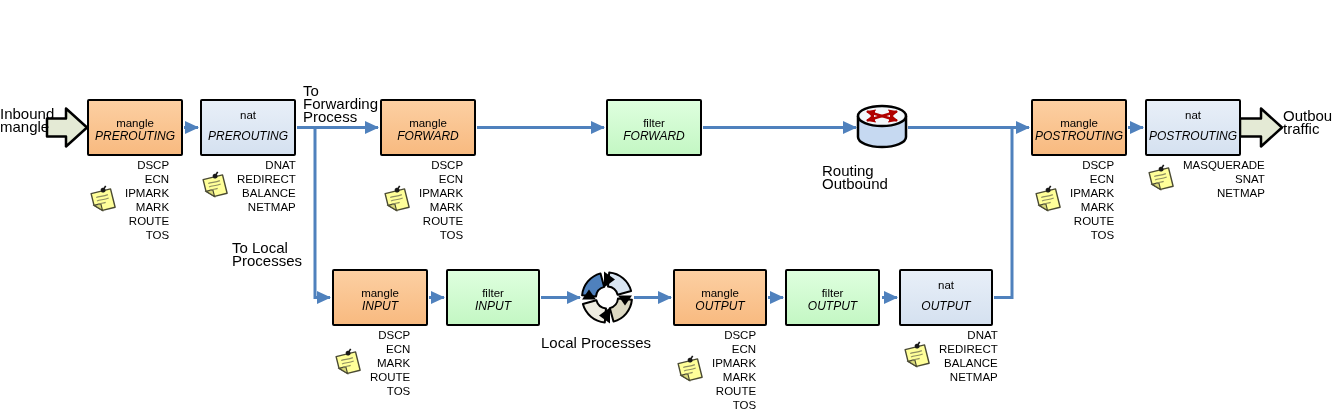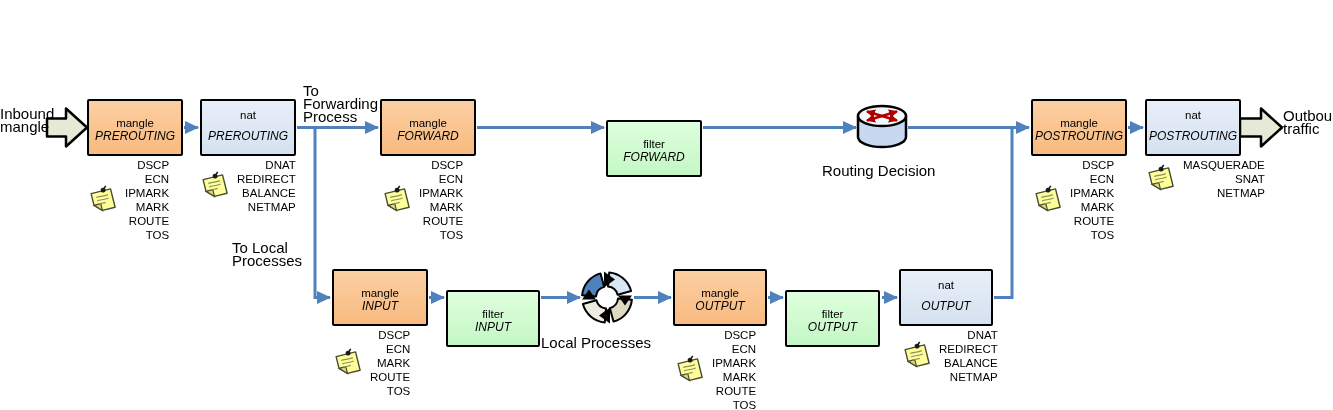--- a/index.html
+++ b/index.html
@@ -15,21 +15,21 @@
   .box {
     position:absolute; box-sizing:border-box;
     border:2.5px solid #000; border-radius:2px;
     display:flex; flex-direction:column; align-items:center; justify-content:flex-end;
     padding:9px 2px 11px;
   }
   .box .tbl { font-size:11.5px; }
   .box .chn { font-size:12px;font-style:italic; }
   .mangle { background:linear-gradient(#FCCFA2, #F8BA80); }
   .nat    { background:linear-gradient(#E8EFF8, #D5E1F0);gap:8px; }
-  .filter { background:linear-gradient(#DEFFDE, #C4F7C4);margin-top:21px; }
+  .filter { background:linear-gradient(#DEFFDE, #C4F7C4); }
   .flow-label {
     position:absolute; font-size:15px; line-height:13px;
     white-space:pre-line;
   }
   .note { position:absolute; display:flex; align-items:center; gap:5px;text-align:right; }
   .note-list { font-size:11.5px; line-height:14px; white-space:pre-line; }
   .note-icon { flex:0 0 auto; }
 </style>
 </head>
 <body>
@@ -101,21 +101,21 @@
   </svg>
 
   <div class="flow-label" style="left:0;top:107px;width:62px">Inbound
 mangle</div>
   <div class="flow-label" style="left:1283px;top:109px;width:50px">Outbound
 traffic</div>
   <div class="flow-label" style="left:303px;top:84px;width:80px">To Forwarding
 Process</div>
   <div class="flow-label" style="left:232px;top:241px;width:80px">To Local
 Processes</div>
-  <div class="flow-label" style="left:822px;top:164px;width:120px">Routing Decision</div>
+  <div class="flow-label" style="left:822px;top:164px;width:120px">Routing Outbound</div>
   <div class="flow-label" style="left:541px;top:336px;width:120px">Local Processes</div>
 
   <div class="box mangle" style="left:87px;top:99px;width:96px;height:57px">
     <span class="tbl">mangle</span>
     <span class="chn">PREROUTING</span>
   </div>
   <div class="box nat" style="left:200px;top:99px;width:96px;height:57px">
     <span class="tbl">nat</span>
     <span class="chn">PREROUTING</span>
   </div>

